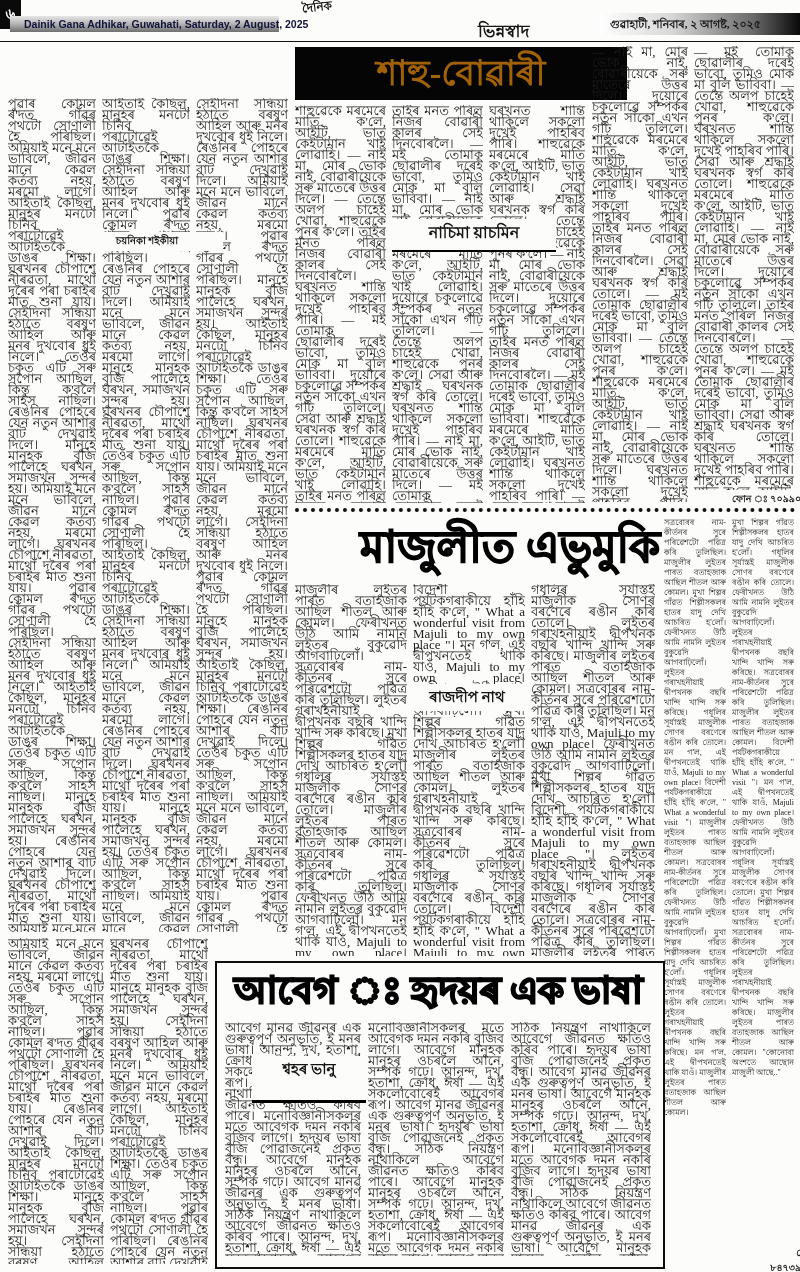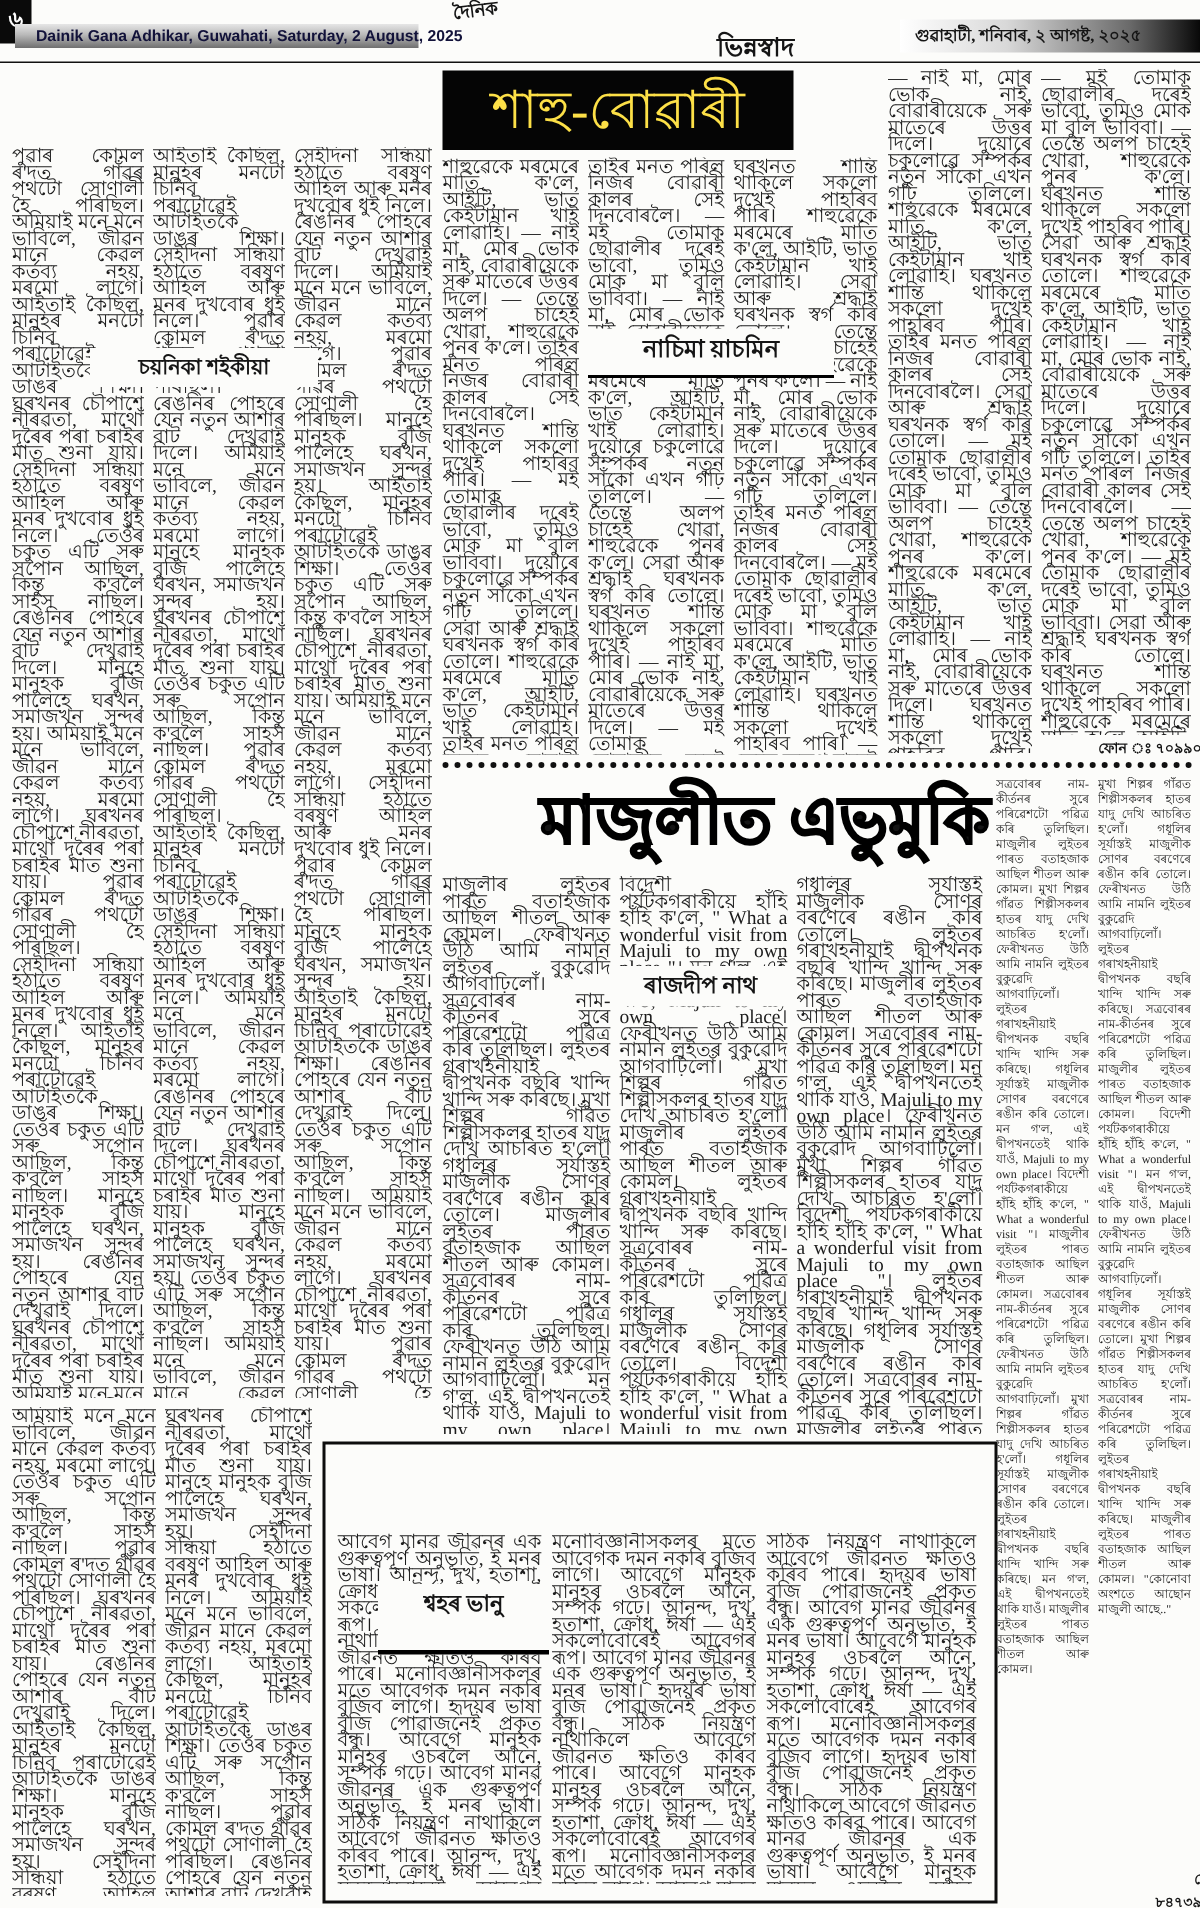--- a/index.html
+++ b/index.html
@@ -23,33 +23,33 @@
         background:linear-gradient(90deg,#ffffff 0%,#d8d8d8 35%,#6a6a6a 75%,#000 100%);
         font-weight:bold;font-size:11px;line-height:22px;padding-left:10px;white-space:nowrap;}
   #header-rule{position:absolute;left:0;top:41px;width:800px;height:0;border-top:1.6px solid #111;}
   
   .col{position:absolute;text-align:justify;overflow:hidden;font-size:13px;line-height:11px;
        word-break:break-word;color:#1c1c1c;}
   .col.narrow{font-size:8px;line-height:10px;}
   
   .hl-rengoni{position:absolute;left:8px;top:46px;width:280px;height:48px;text-align:center;
        font-size:42px;font-weight:bold;line-height:48px;}
-  .hl-xahu{position:absolute;left:295px;top:47px;width:234px;height:53px;background:#050505;color:#fde047;
-       text-align:center;font-size:35px;font-weight:normal;line-height:53px;}
+  .hl-xahu{position:absolute;left:295px;top:47px;width:332px;height:53px;background:#050505;color:#a16207;
+       text-align:center;font-size:35px;font-weight:bold;line-height:53px;}
   .hl-majuli{position:absolute;left:300px;top:518px;width:360px;height:60px;text-align:right;
        font-size:44px;font-weight:900;line-height:60px;-webkit-text-stroke:1.3px #000;white-space:nowrap;}
   .hl-abeg{position:absolute;left:223px;top:968px;width:431px;height:46px;text-align:center;
        font-size:37px;font-weight:900;line-height:46px;color:#fff;-webkit-text-stroke:2px #000;
        text-shadow:0 0 1px #000;white-space:nowrap;}
   
   .byline{position:absolute;background:#fcfcfa;font-weight:bold;text-align:center;z-index:6;
        padding:1px 3px;white-space:nowrap;}
-  #byline-rengoni{left:60px;top:232px;width:146px;font-size:14px;}
+  #byline-rengoni{left:71px;top:232px;width:146px;font-size:10px;}
   #byline-xahu{left:392px;top:219px;width:158px;font-size:16px;border-bottom:2.5px solid #000;padding-bottom:3px;}
-  #byline-majuli{left:408px;top:644px;width:112px;font-size:15px;}
+  #byline-majuli{left:408px;top:684px;width:112px;font-size:15px;}
   #byline-abeg{left:252px;top:1056px;width:108px;font-size:15px;border-bottom:3px solid #000;padding-bottom:18px;}
   
   .phone{position:absolute;font-weight:bold;font-size:9.5px;text-align:right;background:#fcfcfa;z-index:6;margin-left:38px;}
   
   #dots{position:absolute;left:295px;top:508px;width:500px;height:0;border-top:4px dotted #111;}
   
   #abeg-box{position:absolute;left:215px;top:961px;width:446px;height:304px;border:2px solid #0d0d0d;
        background:#fcfcfa;}
 </style>
 </head>
@@ -88,18 +88,19 @@
   <div class="hl-majuli">মাজুলীত এভুমুকি</div>
   <div class="byline" id="byline-majuli">ৰাজদীপ নাথ</div>
   <div class="col" style="left:295px;top:584px;width:112px;height:372px">মাজুলীৰ লুইতৰ পাৰত বতাহজাক আছিল শীতল আৰু কোমল। ফেৰীখনত উঠি আমি নামনি লুইতৰ বুকুৱেদি আগবাঢ়িলোঁ। সত্ৰবোৰৰ নাম-কীৰ্তনৰ সুৰে পৰিৱেশটো পৱিত্ৰ কৰি তুলিছিল। লুইতৰ গৰাখহনীয়াই দ্বীপখনক বছৰি খান্দি খান্দি সৰু কৰিছে। মুখা শিল্পৰ গাঁৱত শিল্পীসকলৰ হাতৰ যাদু দেখি আচৰিত হ'লোঁ। গধূলিৰ সূৰ্যাস্তই মাজুলীক সোণৰ বৰণেৰে ৰঙীন কৰি তোলে। মাজুলীৰ লুইতৰ পাৰত বতাহজাক আছিল শীতল আৰু কোমল। সত্ৰবোৰৰ নাম-কীৰ্তনৰ সুৰে পৰিৱেশটো পৱিত্ৰ কৰি তুলিছিল। ফেৰীখনত উঠি আমি নামনি লুইতৰ বুকুৱেদি আগবাঢ়িলোঁ। মন গ'ল, এই দ্বীপখনতেই থাকি যাওঁ, Majuli to my own place। লুইতৰ গৰাখহনীয়াই দ্বীপখনক বছৰি খান্দি খান্দি সৰু কৰিছে। মুখা শিল্পৰ গাঁৱত শিল্পীসকলৰ হাতৰ যাদু দেখি আচৰিত হ'লোঁ। গধূলিৰ সূৰ্যাস্তই মাজুলীক সোণৰ বৰণেৰে ৰঙীন কৰি তোলে।</div>
   <div class="col" style="left:413px;top:584px;width:112px;height:372px">বিদেশী পৰ্যটকগৰাকীয়ে হাঁহি হাঁহি ক'লে, " What a wonderful visit from Majuli to my own place "। মন গ'ল, এই দ্বীপখনতেই থাকি যাওঁ, Majuli to my own place। ফেৰীখনত উঠি আমি নামনি লুইতৰ বুকুৱেদি আগবাঢ়িলোঁ। মুখা শিল্পৰ গাঁৱত শিল্পীসকলৰ হাতৰ যাদু দেখি আচৰিত হ'লোঁ। মাজুলীৰ লুইতৰ পাৰত বতাহজাক আছিল শীতল আৰু কোমল। লুইতৰ গৰাখহনীয়াই দ্বীপখনক বছৰি খান্দি খান্দি সৰু কৰিছে। সত্ৰবোৰৰ নাম-কীৰ্তনৰ সুৰে পৰিৱেশটো পৱিত্ৰ কৰি তুলিছিল। গধূলিৰ সূৰ্যাস্তই মাজুলীক সোণৰ বৰণেৰে ৰঙীন কৰি তোলে। বিদেশী পৰ্যটকগৰাকীয়ে হাঁহি হাঁহি ক'লে, " What a wonderful visit from Majuli to my own place "। ফেৰীখনত উঠি আমি নামনি লুইতৰ বুকুৱেদি আগবাঢ়িলোঁ। মাজুলীৰ লুইতৰ পাৰত বতাহজাক আছিল শীতল আৰু কোমল। মুখা শিল্পৰ গাঁৱত শিল্পীসকলৰ হাতৰ যাদু দেখি আচৰিত হ'লোঁ।</div>
   <div class="col" style="left:531px;top:584px;width:124px;height:372px">গধূলিৰ সূৰ্যাস্তই মাজুলীক সোণৰ বৰণেৰে ৰঙীন কৰি তোলে। লুইতৰ গৰাখহনীয়াই দ্বীপখনক বছৰি খান্দি খান্দি সৰু কৰিছে। মাজুলীৰ লুইতৰ পাৰত বতাহজাক আছিল শীতল আৰু কোমল। সত্ৰবোৰৰ নাম-কীৰ্তনৰ সুৰে পৰিৱেশটো পৱিত্ৰ কৰি তুলিছিল। মন গ'ল, এই দ্বীপখনতেই থাকি যাওঁ, Majuli to my own place। ফেৰীখনত উঠি আমি নামনি লুইতৰ বুকুৱেদি আগবাঢ়িলোঁ। মুখা শিল্পৰ গাঁৱত শিল্পীসকলৰ হাতৰ যাদু দেখি আচৰিত হ'লোঁ। বিদেশী পৰ্যটকগৰাকীয়ে হাঁহি হাঁহি ক'লে, " What a wonderful visit from Majuli to my own place "। লুইতৰ গৰাখহনীয়াই দ্বীপখনক বছৰি খান্দি খান্দি সৰু কৰিছে। গধূলিৰ সূৰ্যাস্তই মাজুলীক সোণৰ বৰণেৰে ৰঙীন কৰি তোলে। সত্ৰবোৰৰ নাম-কীৰ্তনৰ সুৰে পৰিৱেশটো পৱিত্ৰ কৰি তুলিছিল। মাজুলীৰ লুইতৰ পাৰত বতাহজাক আছিল শীতল আৰু কোমল।</div>
   <div class="col narrow" style="left:664px;top:518px;width:62px;height:744px">সত্ৰবোৰৰ নাম-কীৰ্তনৰ সুৰে পৰিৱেশটো পৱিত্ৰ কৰি তুলিছিল। মাজুলীৰ লুইতৰ পাৰত বতাহজাক আছিল শীতল আৰু কোমল। মুখা শিল্পৰ গাঁৱত শিল্পীসকলৰ হাতৰ যাদু দেখি আচৰিত হ'লোঁ। ফেৰীখনত উঠি আমি নামনি লুইতৰ বুকুৱেদি আগবাঢ়িলোঁ। লুইতৰ গৰাখহনীয়াই দ্বীপখনক বছৰি খান্দি খান্দি সৰু কৰিছে। গধূলিৰ সূৰ্যাস্তই মাজুলীক সোণৰ বৰণেৰে ৰঙীন কৰি তোলে। মন গ'ল, এই দ্বীপখনতেই থাকি যাওঁ, Majuli to my own place। বিদেশী পৰ্যটকগৰাকীয়ে হাঁহি হাঁহি ক'লে, " What a wonderful visit "। মাজুলীৰ লুইতৰ পাৰত বতাহজাক আছিল শীতল আৰু কোমল। সত্ৰবোৰৰ নাম-কীৰ্তনৰ সুৰে পৰিৱেশটো পৱিত্ৰ কৰি তুলিছিল। ফেৰীখনত উঠি আমি নামনি লুইতৰ বুকুৱেদি আগবাঢ়িলোঁ। মুখা শিল্পৰ গাঁৱত শিল্পীসকলৰ হাতৰ যাদু দেখি আচৰিত হ'লোঁ। গধূলিৰ সূৰ্যাস্তই মাজুলীক সোণৰ বৰণেৰে ৰঙীন কৰি তোলে। লুইতৰ গৰাখহনীয়াই দ্বীপখনক বছৰি খান্দি খান্দি সৰু কৰিছে। মন গ'ল, এই দ্বীপখনতেই থাকি যাওঁ। মাজুলীৰ লুইতৰ পাৰত বতাহজাক আছিল শীতল আৰু কোমল।</div>
   <div class="col narrow" style="left:732px;top:518px;width:62px;height:724px">মুখা শিল্পৰ গাঁৱত শিল্পীসকলৰ হাতৰ যাদু দেখি আচৰিত হ'লোঁ। গধূলিৰ সূৰ্যাস্তই মাজুলীক সোণৰ বৰণেৰে ৰঙীন কৰি তোলে। ফেৰীখনত উঠি আমি নামনি লুইতৰ বুকুৱেদি আগবাঢ়িলোঁ। লুইতৰ গৰাখহনীয়াই দ্বীপখনক বছৰি খান্দি খান্দি সৰু কৰিছে। সত্ৰবোৰৰ নাম-কীৰ্তনৰ সুৰে পৰিৱেশটো পৱিত্ৰ কৰি তুলিছিল। মাজুলীৰ লুইতৰ পাৰত বতাহজাক আছিল শীতল আৰু কোমল। বিদেশী পৰ্যটকগৰাকীয়ে হাঁহি হাঁহি ক'লে, " What a wonderful visit "। মন গ'ল, এই দ্বীপখনতেই থাকি যাওঁ, Majuli to my own place। ফেৰীখনত উঠি আমি নামনি লুইতৰ বুকুৱেদি আগবাঢ়িলোঁ। গধূলিৰ সূৰ্যাস্তই মাজুলীক সোণৰ বৰণেৰে ৰঙীন কৰি তোলে। মুখা শিল্পৰ গাঁৱত শিল্পীসকলৰ হাতৰ যাদু দেখি আচৰিত হ'লোঁ। সত্ৰবোৰৰ নাম-কীৰ্তনৰ সুৰে পৰিৱেশটো পৱিত্ৰ কৰি তুলিছিল। লুইতৰ গৰাখহনীয়াই দ্বীপখনক বছৰি খান্দি খান্দি সৰু কৰিছে। মাজুলীৰ লুইতৰ পাৰত বতাহজাক আছিল শীতল আৰু কোমল। "কোনোবা অংশতে আছোন মাজুলী আছে.."</div>
   <div class="phone" style="left:700px;top:1246px;width:94px;">ফোন ঃ ৮৪৭৩৯৬০০৩৮</div>
 
   <div id="abeg-box"></div>
+  <div class="hl-abeg">আবেগ ঃ হৃদয়ৰ এক ভাষা</div>
   <div class="byline" id="byline-abeg">শ্বহৰ ভানু</div>
   <div class="col" style="left:225px;top:1022px;width:136px;height:234px">আবেগ মানৱ জীৱনৰ এক গুৰুত্বপূৰ্ণ অনুভূতি, ই মনৰ ভাষা। আনন্দ, দুখ, হতাশা, ক্ৰোধ, ঈৰ্ষা — এই সকলোবোৰেই আবেগৰ ৰূপ। সঠিক নিয়ন্ত্ৰণ নাথাকিলে আবেগে জীৱনত ক্ষতিও কৰিব পাৰে। মনোবিজ্ঞানীসকলৰ মতে আবেগক দমন নকৰি বুজিব লাগে। হৃদয়ৰ ভাষা বুজি পোৱাজনেই প্ৰকৃত বন্ধু। আবেগে মানুহক মানুহৰ ওচৰলৈ আনে, সম্পৰ্ক গঢ়ে। আবেগ মানৱ জীৱনৰ এক গুৰুত্বপূৰ্ণ অনুভূতি, ই মনৰ ভাষা। সঠিক নিয়ন্ত্ৰণ নাথাকিলে আবেগে জীৱনত ক্ষতিও কৰিব পাৰে। আনন্দ, দুখ, হতাশা, ক্ৰোধ, ঈৰ্ষা — এই সকলোবোৰেই আবেগৰ ৰূপ। মনোবিজ্ঞানীসকলৰ মতে আবেগক দমন নকৰি বুজিব লাগে।</div>
   <div class="col" style="left:368px;top:1022px;width:136px;height:234px">মনোবিজ্ঞানীসকলৰ মতে আবেগক দমন নকৰি বুজিব লাগে। আবেগে মানুহক মানুহৰ ওচৰলৈ আনে, সম্পৰ্ক গঢ়ে। আনন্দ, দুখ, হতাশা, ক্ৰোধ, ঈৰ্ষা — এই সকলোবোৰেই আবেগৰ ৰূপ। আবেগ মানৱ জীৱনৰ এক গুৰুত্বপূৰ্ণ অনুভূতি, ই মনৰ ভাষা। হৃদয়ৰ ভাষা বুজি পোৱাজনেই প্ৰকৃত বন্ধু। সঠিক নিয়ন্ত্ৰণ নাথাকিলে আবেগে জীৱনত ক্ষতিও কৰিব পাৰে। আবেগে মানুহক মানুহৰ ওচৰলৈ আনে, সম্পৰ্ক গঢ়ে। আনন্দ, দুখ, হতাশা, ক্ৰোধ, ঈৰ্ষা — এই সকলোবোৰেই আবেগৰ ৰূপ। মনোবিজ্ঞানীসকলৰ মতে আবেগক দমন নকৰি বুজিব লাগে। আবেগ মানৱ জীৱনৰ এক গুৰুত্বপূৰ্ণ অনুভূতি, ই মনৰ ভাষা।</div>
   <div class="col" style="left:511px;top:1022px;width:140px;height:234px">সঠিক নিয়ন্ত্ৰণ নাথাকিলে আবেগে জীৱনত ক্ষতিও কৰিব পাৰে। হৃদয়ৰ ভাষা বুজি পোৱাজনেই প্ৰকৃত বন্ধু। আবেগ মানৱ জীৱনৰ এক গুৰুত্বপূৰ্ণ অনুভূতি, ই মনৰ ভাষা। আবেগে মানুহক মানুহৰ ওচৰলৈ আনে, সম্পৰ্ক গঢ়ে। আনন্দ, দুখ, হতাশা, ক্ৰোধ, ঈৰ্ষা — এই সকলোবোৰেই আবেগৰ ৰূপ। মনোবিজ্ঞানীসকলৰ মতে আবেগক দমন নকৰি বুজিব লাগে। হৃদয়ৰ ভাষা বুজি পোৱাজনেই প্ৰকৃত বন্ধু। সঠিক নিয়ন্ত্ৰণ নাথাকিলে আবেগে জীৱনত ক্ষতিও কৰিব পাৰে। আবেগ মানৱ জীৱনৰ এক গুৰুত্বপূৰ্ণ অনুভূতি, ই মনৰ ভাষা। আবেগে মানুহক মানুহৰ ওচৰলৈ আনে, সম্পৰ্ক গঢ়ে।</div>
 
 </div>
 
 </body></html>

